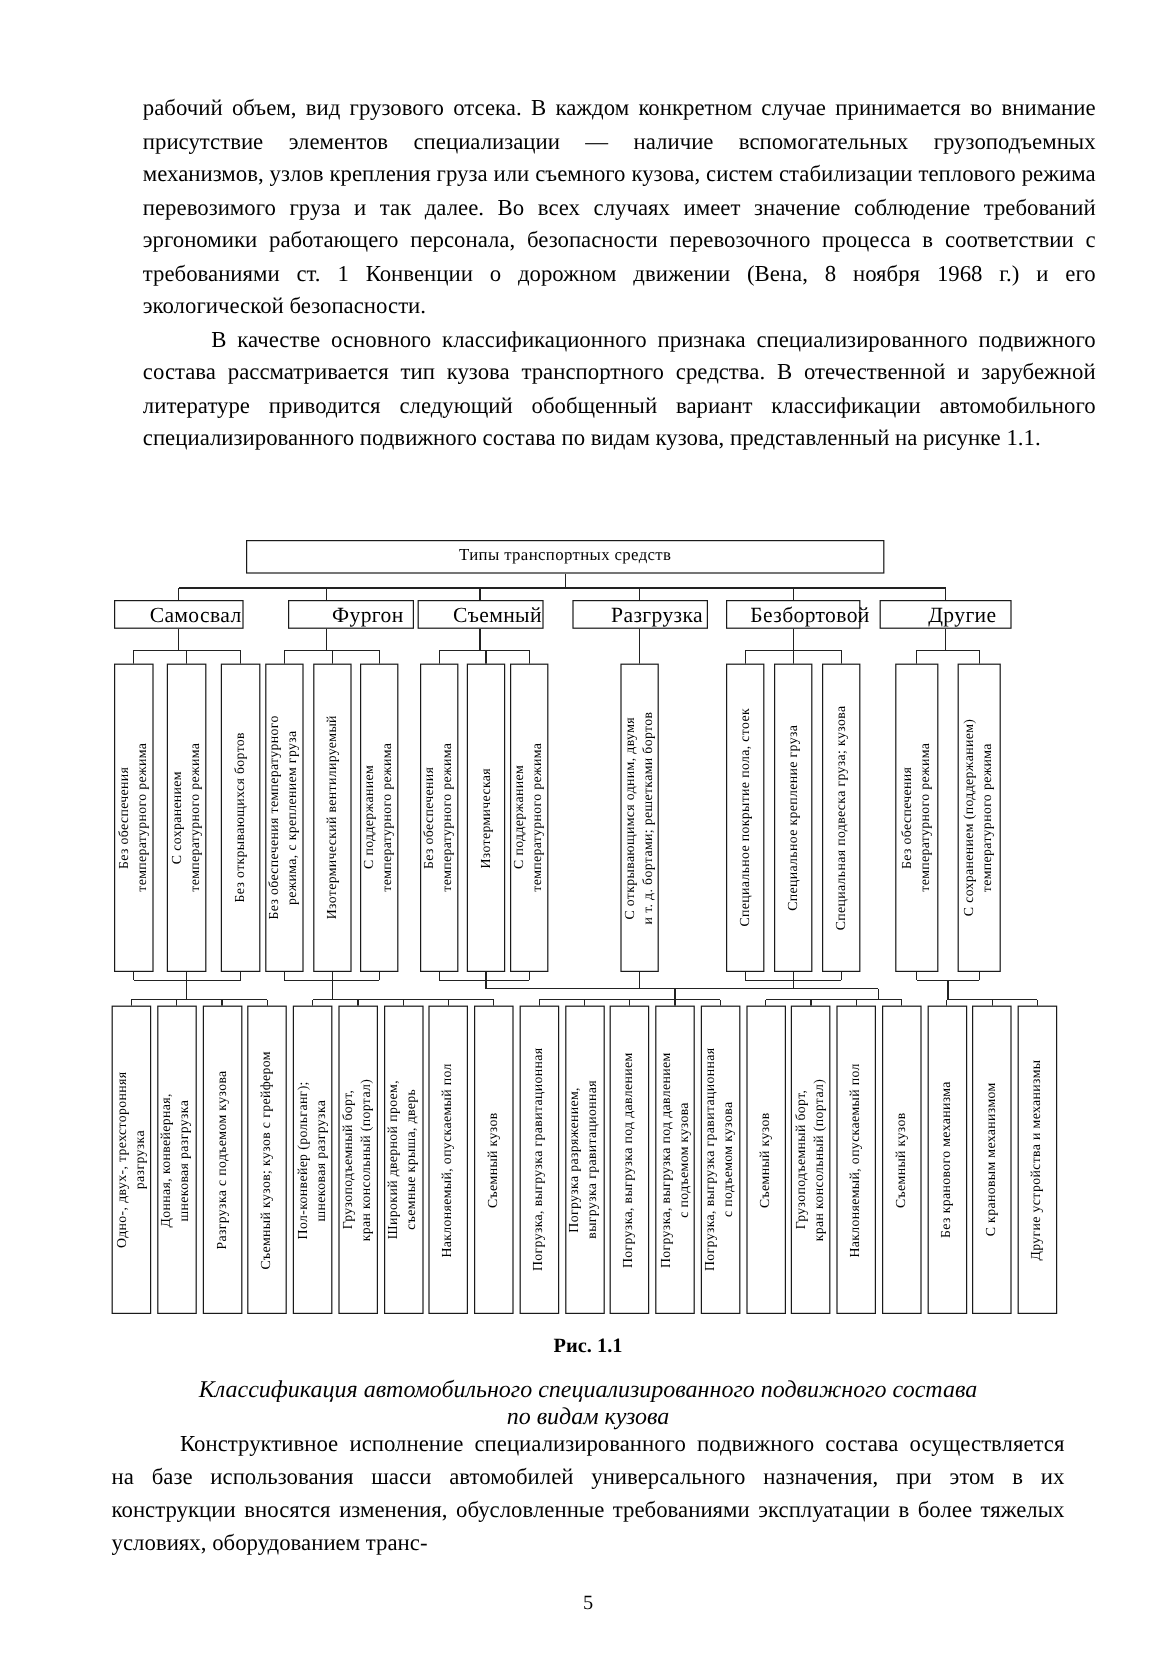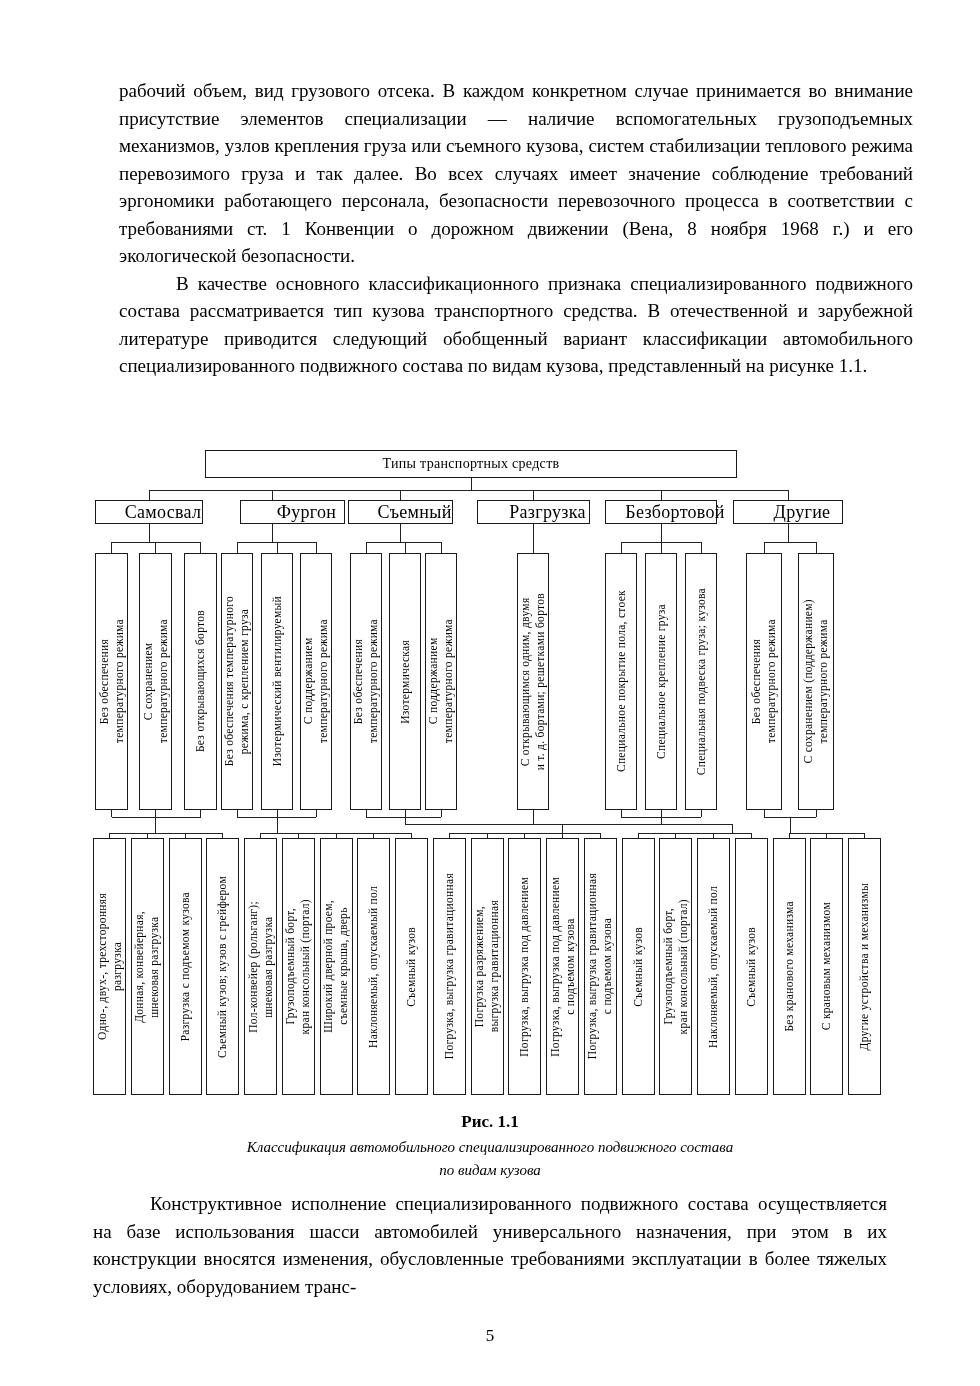--- a/index.html
+++ b/index.html
@@ -20,21 +20,21 @@
   .cat{top:55px;height:24px;font-size:18px;letter-spacing:0.3px;padding-left:28px;}
   .mid{top:108px;height:257px;}
   .bot{top:393px;height:257px;}
   .vtext{
     writing-mode:vertical-rl;transform:rotate(180deg);
     max-height:100%;white-space:pre-line;text-align:center;
     font-size:11.5px;line-height:1.3;letter-spacing:0.3px;
   }
   .figblock{position:absolute;left:93px;width:794px;top:1112px;text-align:center;}
   .fignum{font-weight:bold;font-size:17px;margin:0 0 4px 0;}
-  .figcap{font-style:italic;font-size:15px;line-height:23px;margin:4px;}
+  .figcap{font-style:italic;font-size:20px;line-height:23px;margin:15px;}
   .pagenum{position:absolute;left:0;top:1326px;width:980px;text-align:center;font-size:17px;}
 </style>
 </head>
 <body>
 
 <div class="textcol" style="top:77px;margin-left:26px;">
   <p class="para">рабочий объем, вид грузового отсека. В каждом конкретном случае принимается во внимание присутствие элементов специализации — наличие вспомогательных грузоподъемных механизмов, узлов крепления груза или съемного кузова, систем стабилизации теплового режима перевозимого груза и так далее. Во всех случаях имеет значение соблюдение требований эргономики работающего персонала, безопасности перевозочного процесса в соответствии с требованиями ст. 1 Конвенции о дорожном движении (Вена, 8 ноября 1968 г.) и его экологической безопасности.</p>
   <p class="para indent">В качестве основного классификационного признака специализированного подвижного состава рассматривается тип кузова транспортного средства. В отечественной и зарубежной литературе приводится следующий обобщенный вариант классификации автомобильного специализированного подвижного состава по видам кузова, представленный на рисунке 1.1.</p>
 </div>
 

